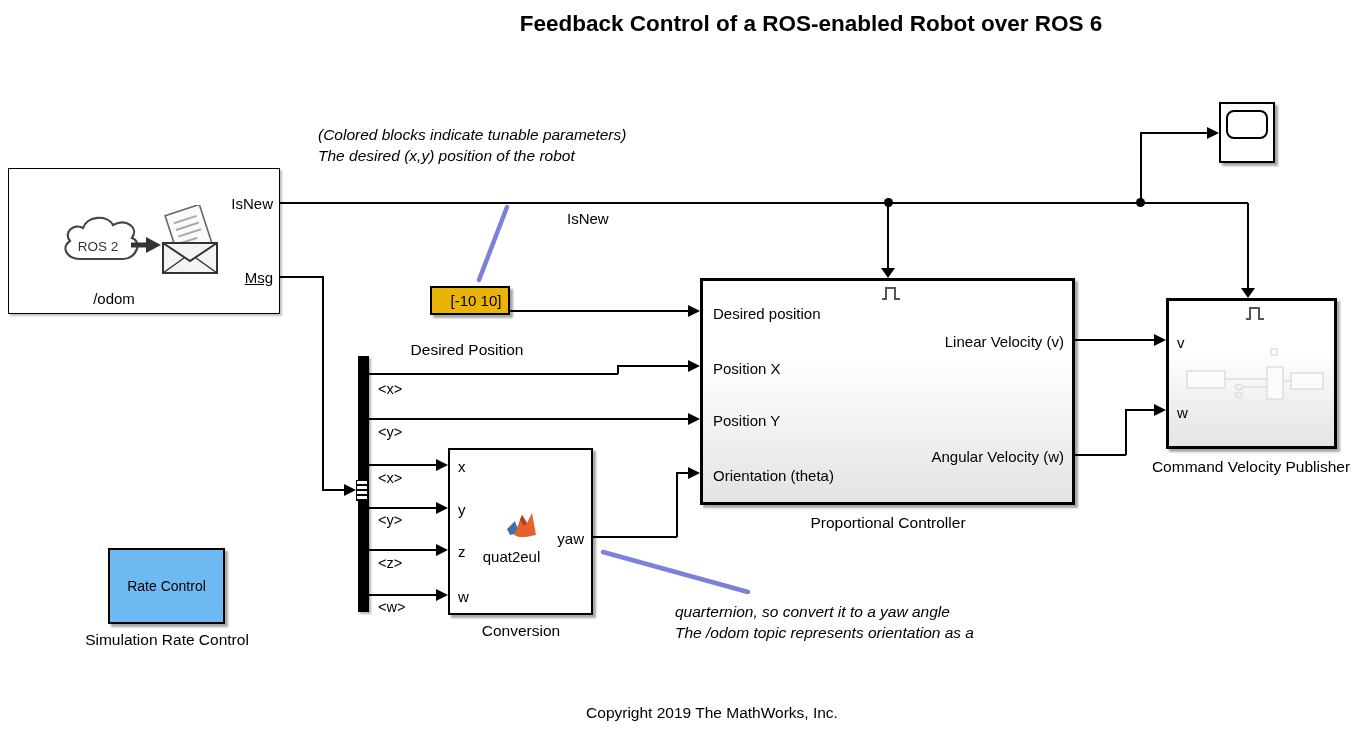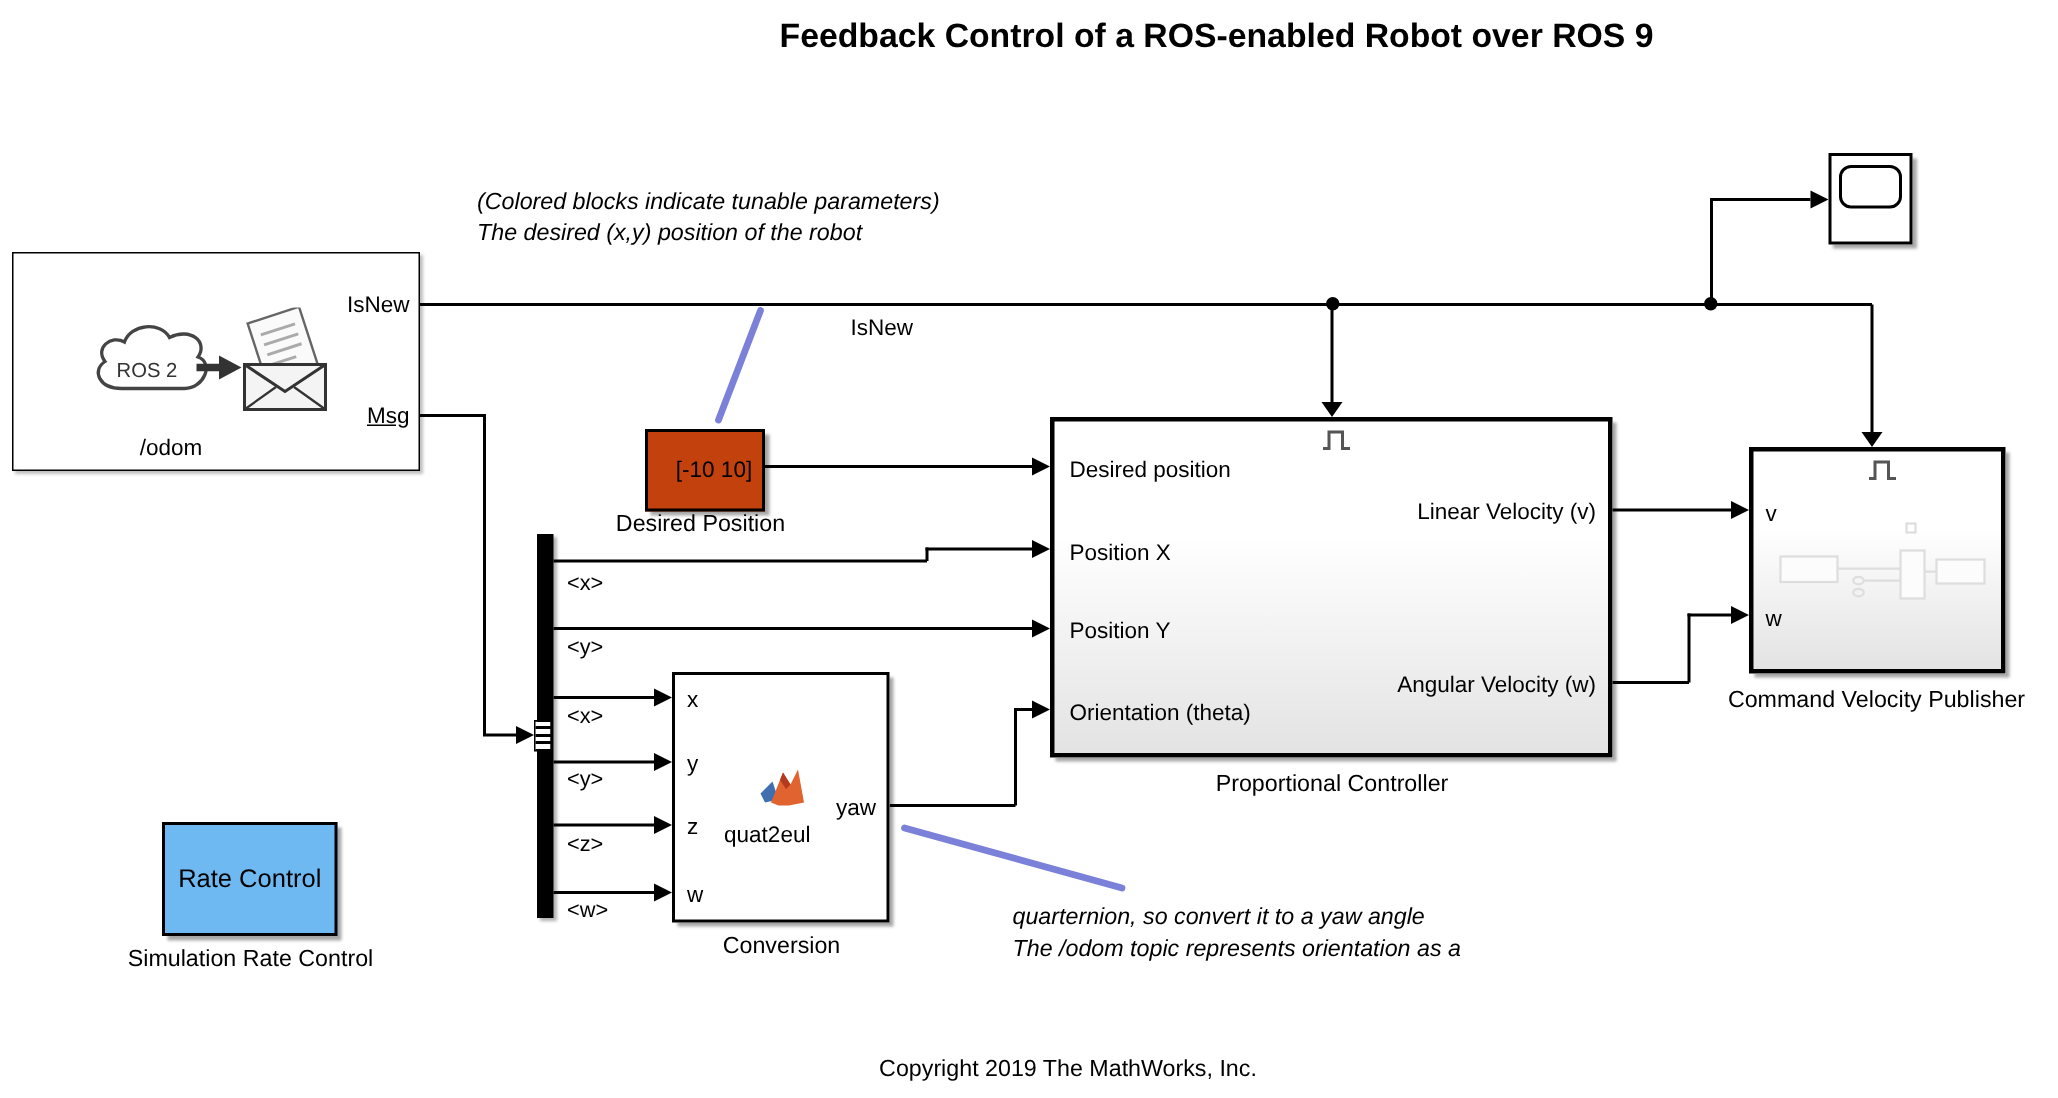--- a/index.html
+++ b/index.html
@@ -26,21 +26,21 @@
   #title{position:absolute;font-size:22.5px;font-weight:bold;white-space:nowrap;z-index:3;}
   .busin{position:absolute;width:12px;height:21px;box-sizing:border-box;border:1px solid #000;
          background:repeating-linear-gradient(to bottom,#fff 0 3px,#000 3px 5px);z-index:3;}
   svg{display:block;}
 </style>
 </head>
 <body>
 
 <div id="canvas">
 
-  <div id="title" style="left:811px;top:11px;" class="center">Feedback Control of a ROS-enabled Robot over ROS 9</div>
+  <div id="title" style="left:811px;top:11px;" class="center">Feedback Control of a ROS-enabled Robot over ROS 6</div>
   <div class="lbl center" style="left:712px;top:704px;">Copyright 2019 The MathWorks, Inc.</div>
 
   <div class="ann" style="left:318px;top:124px;">
     <div>(Colored blocks indicate tunable parameters)</div>
     <div>The desired (x,y) position of the robot</div>
   </div>
   <div class="ann" style="left:675px;top:601px;">
     <div>quarternion, so convert it to a yaw angle</div>
     <div>The /odom topic represents orientation as a</div>
   </div>
@@ -120,21 +120,21 @@
           <line x1="120" y1="35" x2="138" y2="35" stroke="#aaa" stroke-width="2"></line>
         </g>
         <polygon points="106,38 160,38 160,68 106,68" fill="#f4f4f4" stroke="#333" stroke-width="2"></polygon>
         <polyline points="106,38 133,56 160,38" fill="none" stroke="#333" stroke-width="2"></polyline>
         <line x1="106" y1="68" x2="127" y2="53" stroke="#333" stroke-width="1.5"></line>
         <line x1="160" y1="68" x2="139" y2="53" stroke="#333" stroke-width="1.5"></line>
       </g>
     </svg>
   </div>
 
-  <div class="blk shadow" style="left:430px;top:286px;width:80px;height:55px;background:#c2410c;display:flex;align-items:center;justify-content:center;padding-left:12px;">
+  <div class="blk shadow" style="left:430px;top:286px;width:80px;height:29px;background:#eab308;display:flex;align-items:center;justify-content:center;padding-left:12px;">
     <span style="font-size:15px;">[-10 10]</span>
   </div>
   <div class="lbl center" style="left:467px;top:341px;">Desired Position</div>
 
   <div class="abs" style="left:358px;top:356px;width:11px;height:256px;background:#000;z-index:2;box-shadow:2px 2px 2px rgba(0,0,0,0.3);"></div>
   <div class="busin" style="left:356px;top:480px;"></div>
   <div class="siglbl" style="left:378px;top:381px;">&lt;x&gt;</div>
   <div class="siglbl" style="left:378px;top:424px;">&lt;y&gt;</div>
   <div class="siglbl" style="left:378px;top:470px;">&lt;x&gt;</div>
   <div class="siglbl" style="left:378px;top:512px;">&lt;y&gt;</div>
@@ -187,17 +187,17 @@
       <rect x="112" y="30" width="32" height="16" fill="#fcfcfc" stroke="#dedede" stroke-width="1.5"></rect>
     </svg>
   </div>
   <div class="lbl center" style="left:1251px;top:458px;">Command Velocity Publisher</div>
 
   <div class="blk shadow" style="left:1219px;top:102px;width:56px;height:61px;">
     <div class="abs" style="left:5px;top:6px;width:42px;height:29px;border:2px solid #000;border-radius:8px;box-sizing:border-box;"></div>
   </div>
 
   <div class="blk shadow" style="left:108px;top:548px;width:117px;height:76px;background:#6FB9F2;display:flex;align-items:center;justify-content:center;">
-    <span style="font-size:17px;">Rate Control</span>
+    <span style="font-size:14px;">Rate Control</span>
   </div>
   <div class="lbl center" style="left:167px;top:631px;">Simulation Rate Control</div>
 
 </div>
 
 </body></html>

